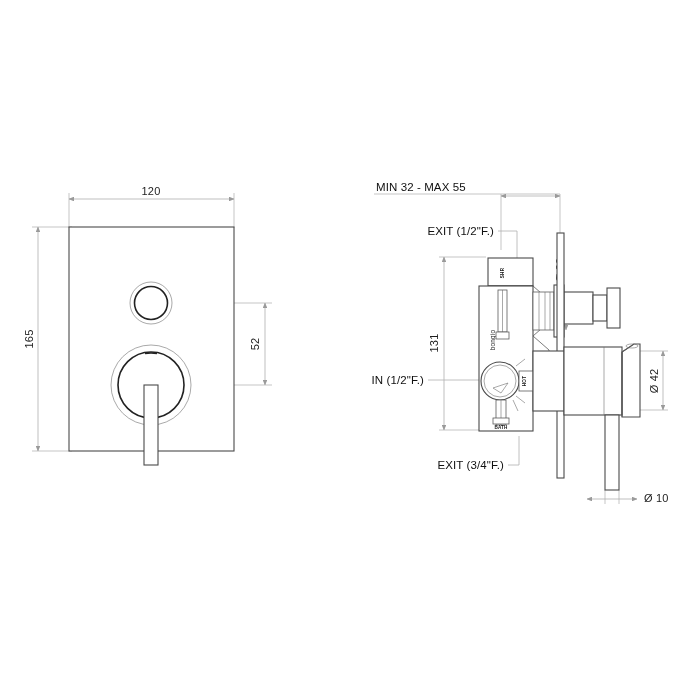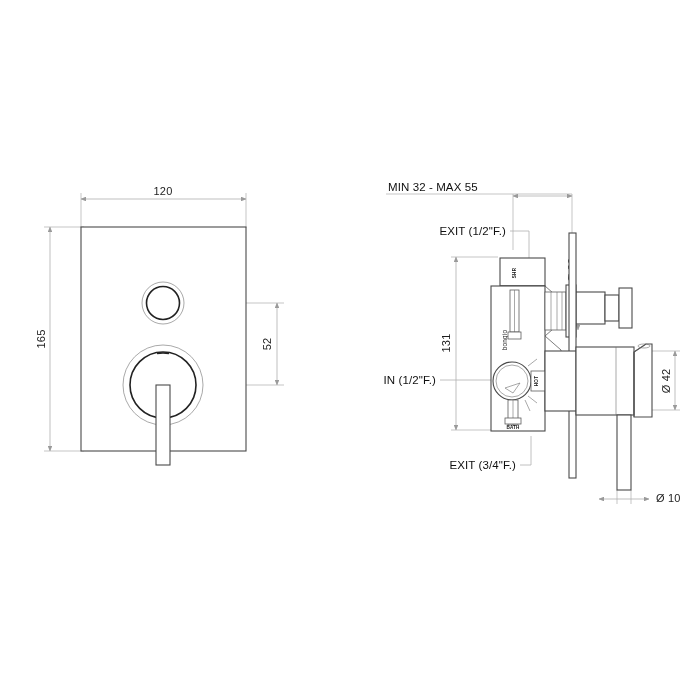--- a/index.html
+++ b/index.html
@@ -10,21 +10,21 @@
   body {
     width: 700px;
     height: 700px;
     font-family: "Liberation Sans", sans-serif;
     color: #1b1b1b;
     overflow: hidden;
     position: relative;
   }
   #sheet {
     position: absolute;
-    left: 16px;
+    left: 4px;
     top: 0;
     width: 556px;
     height: 700px;
   }
   svg { display: block; }
   .dim-line { stroke: #aeaeae; stroke-width: 0.8; fill: none; }
   .ext-line { stroke: #b6b6b6; stroke-width: 0.8; fill: none; }
   .leader { stroke: #b0b0b0; stroke-width: 0.8; fill: none; }
   .obj { stroke: #4a4a4a; stroke-width: 1.1; fill: none; }
   .obj-thin { stroke: #5c5c5c; stroke-width: 0.8; fill: none; }

